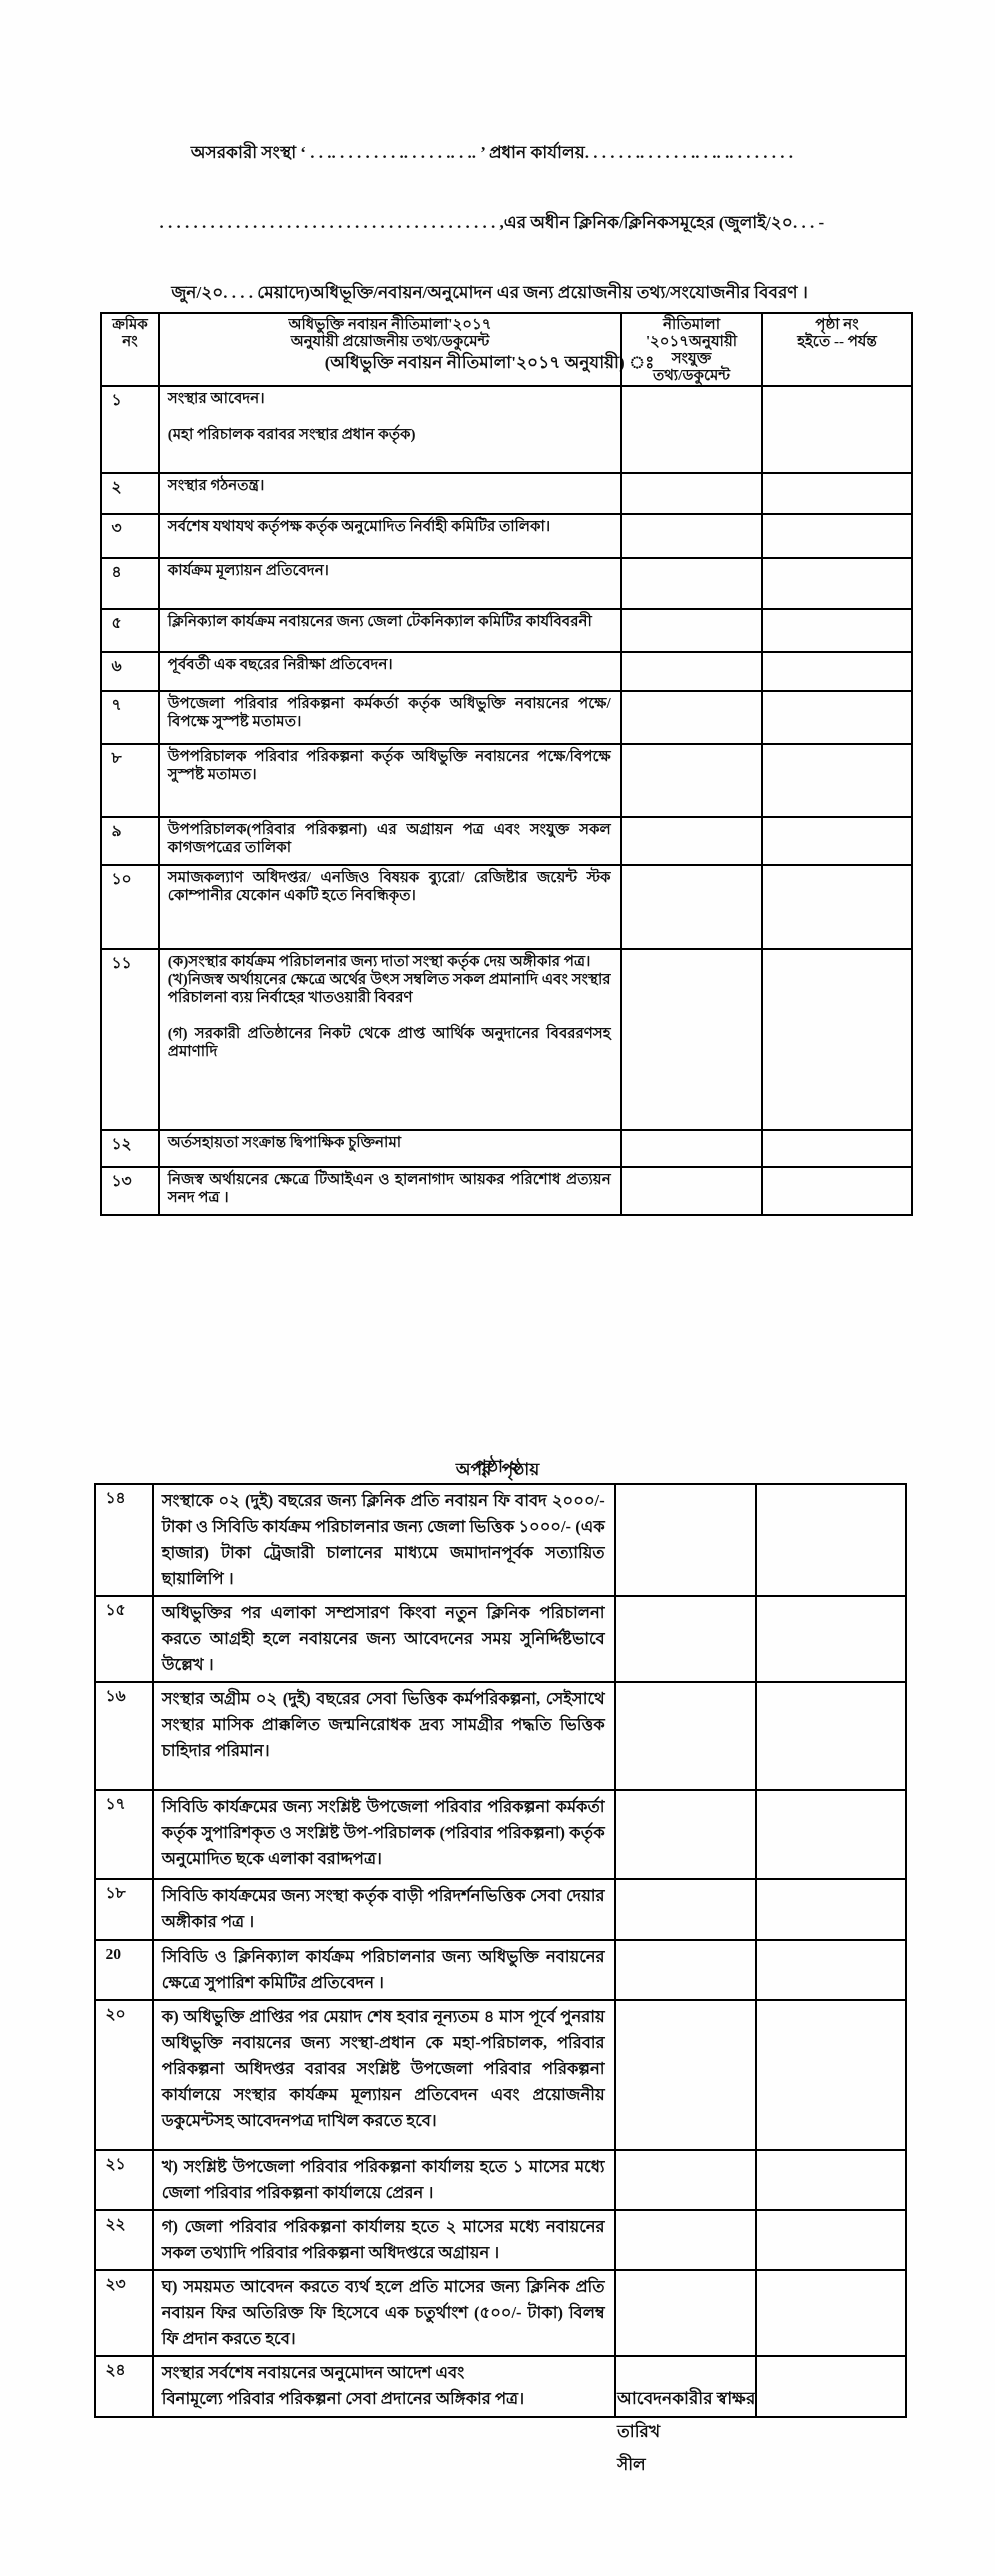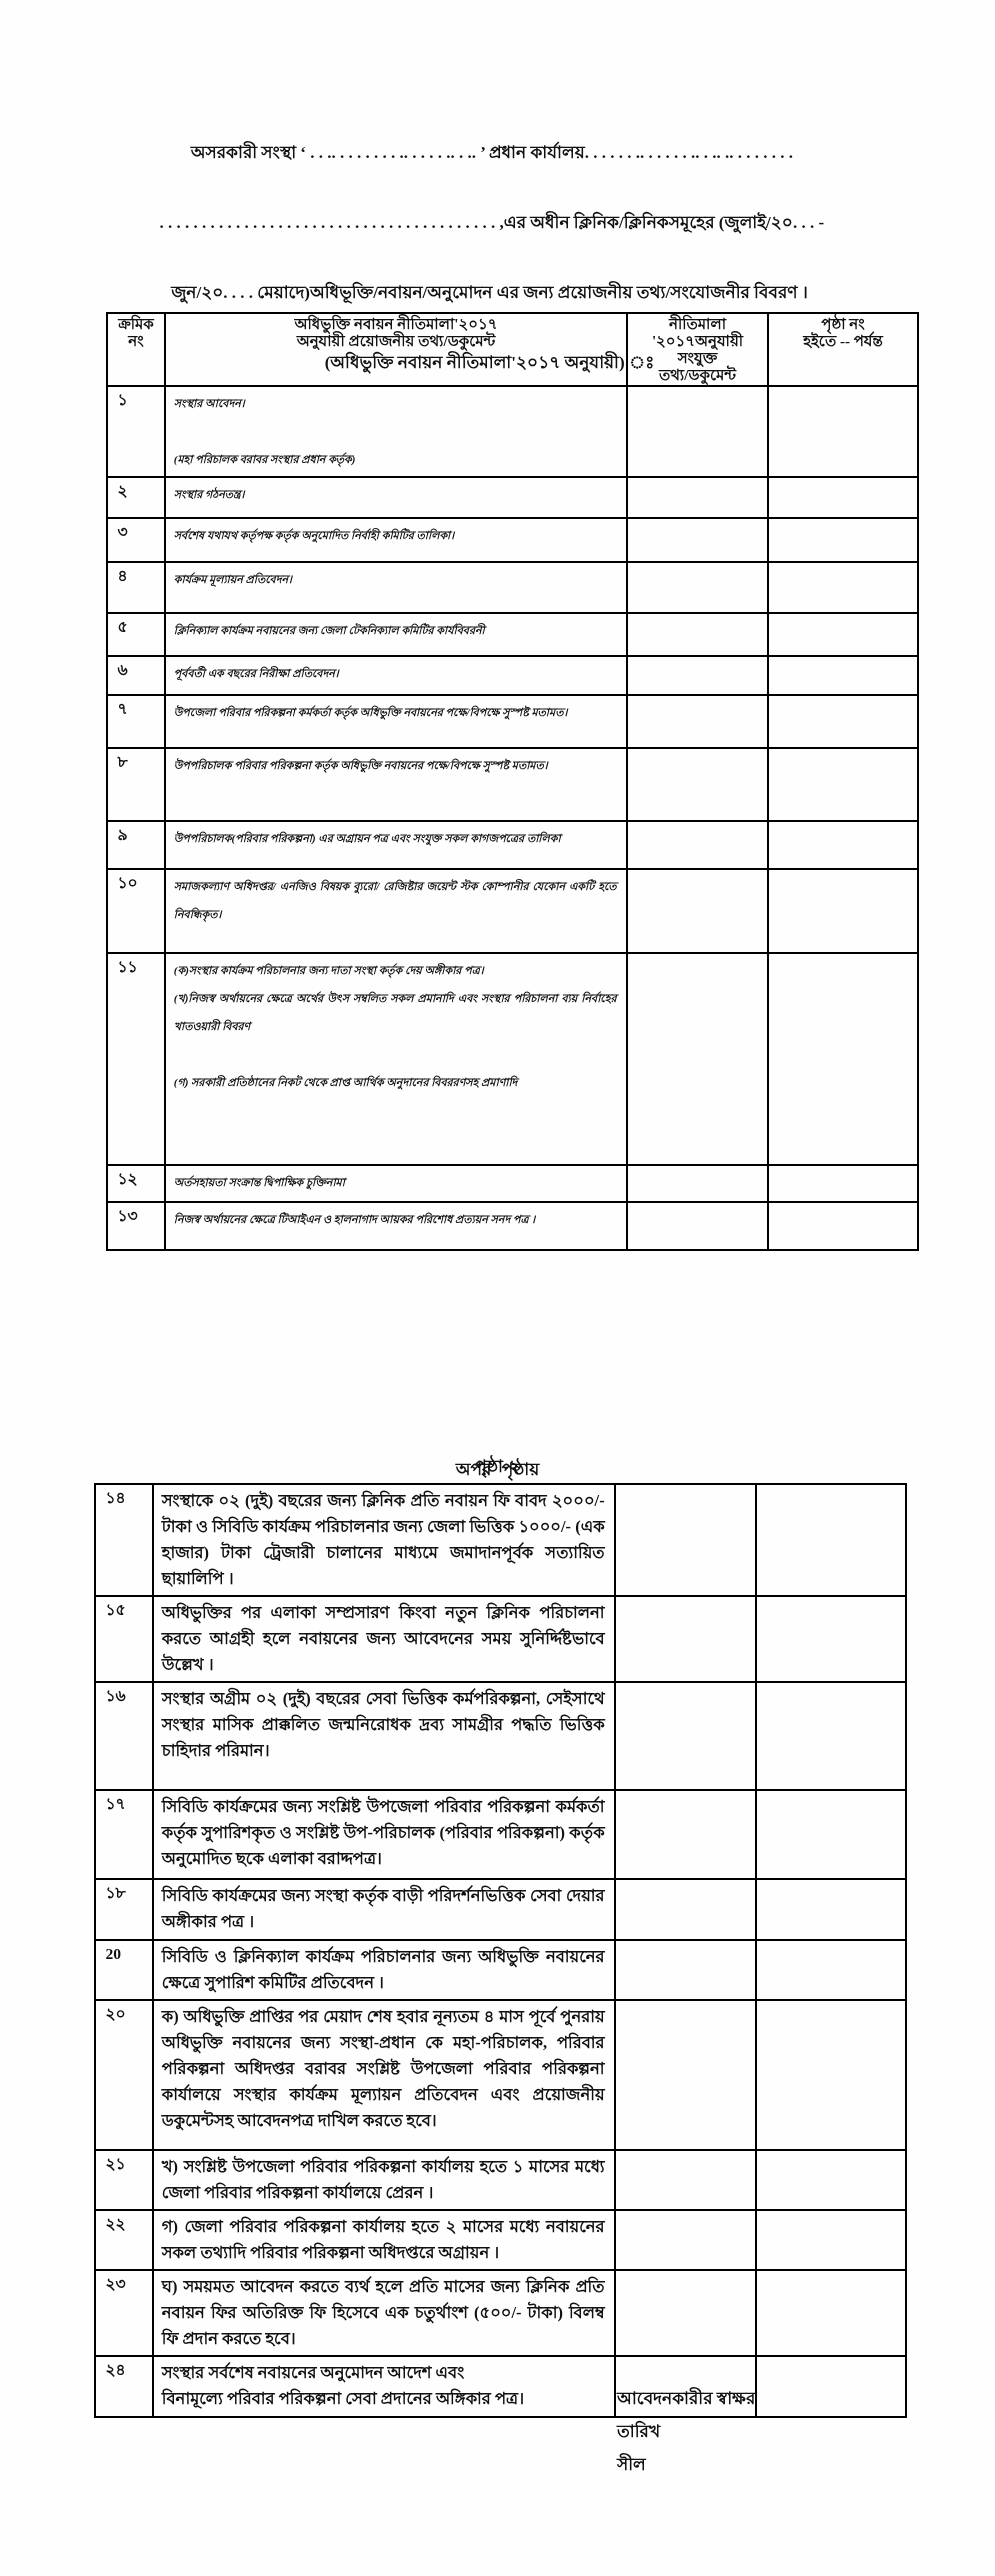--- a/index.html
+++ b/index.html
@@ -26,41 +26,41 @@
   .doc-header .h-center { text-align:center; }
 
   
   table.form-table {
     position:absolute;
     border-collapse:collapse;
     table-layout:fixed;
     width:810px;
     background:transparent;
   }
-  #table1 { left:106px; top:312px; }
+  #table1 { left:100px; top:312px; }
   #table2 { left:94px; top:1483px;border-radius:27px; }
 
   table.form-table th, table.form-table td {
     border:2.3px solid #000;
     vertical-align:top;
     white-space:pre-line;
     font-weight:bold;
   }
   table.form-table thead th {
     font-size:15px; line-height:17px;
     text-align:center; padding:1.6px 3.1px;
     font-weight:bold;
   }
   td.sn {
     font-size:15.6px; line-height:20px;
     text-align:left; padding:3.1px 3.1px 3.1px 9.4px;
   }
   #table1 td.tx {
-    font-size:11px; line-height:28px;
-    text-align:justify; padding:2.3px 9.4px 2.3px 7.8px;font-style:italic;
+    font-size:15px; line-height:18px;
+    text-align:justify; padding:2.3px 9.4px 2.3px 7.8px;
   }
   #table2 td.tx {
     font-size:16.4px; line-height:26px;
     text-align:justify; padding:3.1px 9.4px 3.1px 7.8px;
   }
   td.doc, td.pg { padding:1.6px; }
 
   
   .center-note {
     position:absolute; left:0; width:995px;
@@ -164,21 +164,21 @@
         <td class="tx">উপপরিচালক(পরিবার পরিকল্পনা) এর অগ্রায়ন পত্র এবং সংযুক্ত সকল কাগজপত্রের তালিকা</td>
         <td class="doc"></td>
         <td class="pg"></td>
       </tr>
       <tr style="height:84px">
         <td class="sn">১০</td>
         <td class="tx">সমাজকল্যাণ অধিদপ্তর/ এনজিও বিষয়ক ব্যুরো/ রেজিষ্টার জয়েন্ট স্টক কোম্পানীর যেকোন একটি হতে নিবন্ধিকৃত।</td>
         <td class="doc"></td>
         <td class="pg"></td>
       </tr>
-      <tr style="height:212px">
+      <tr style="height:181px">
         <td class="sn">১১</td>
         <td class="tx">(ক)সংস্থার কার্যক্রম পরিচালনার জন্য দাতা সংস্থা কর্তৃক দেয় অঙ্গীকার পত্র।
 (খ)নিজস্ব অর্থায়নের ক্ষেত্রে অর্থের উৎস সম্বলিত সকল প্রমানাদি এবং সংস্থার পরিচালনা ব্যয় নির্বাহের খাতওয়ারী বিবরণ
 
 (গ) সরকারী প্রতিষ্ঠানের নিকট থেকে প্রাপ্ত আর্থিক অনুদানের বিবররণসহ প্রমাণাদি</td>
         <td class="doc"></td>
         <td class="pg"></td>
       </tr>
       <tr style="height:37px">
         <td class="sn">১২</td>

